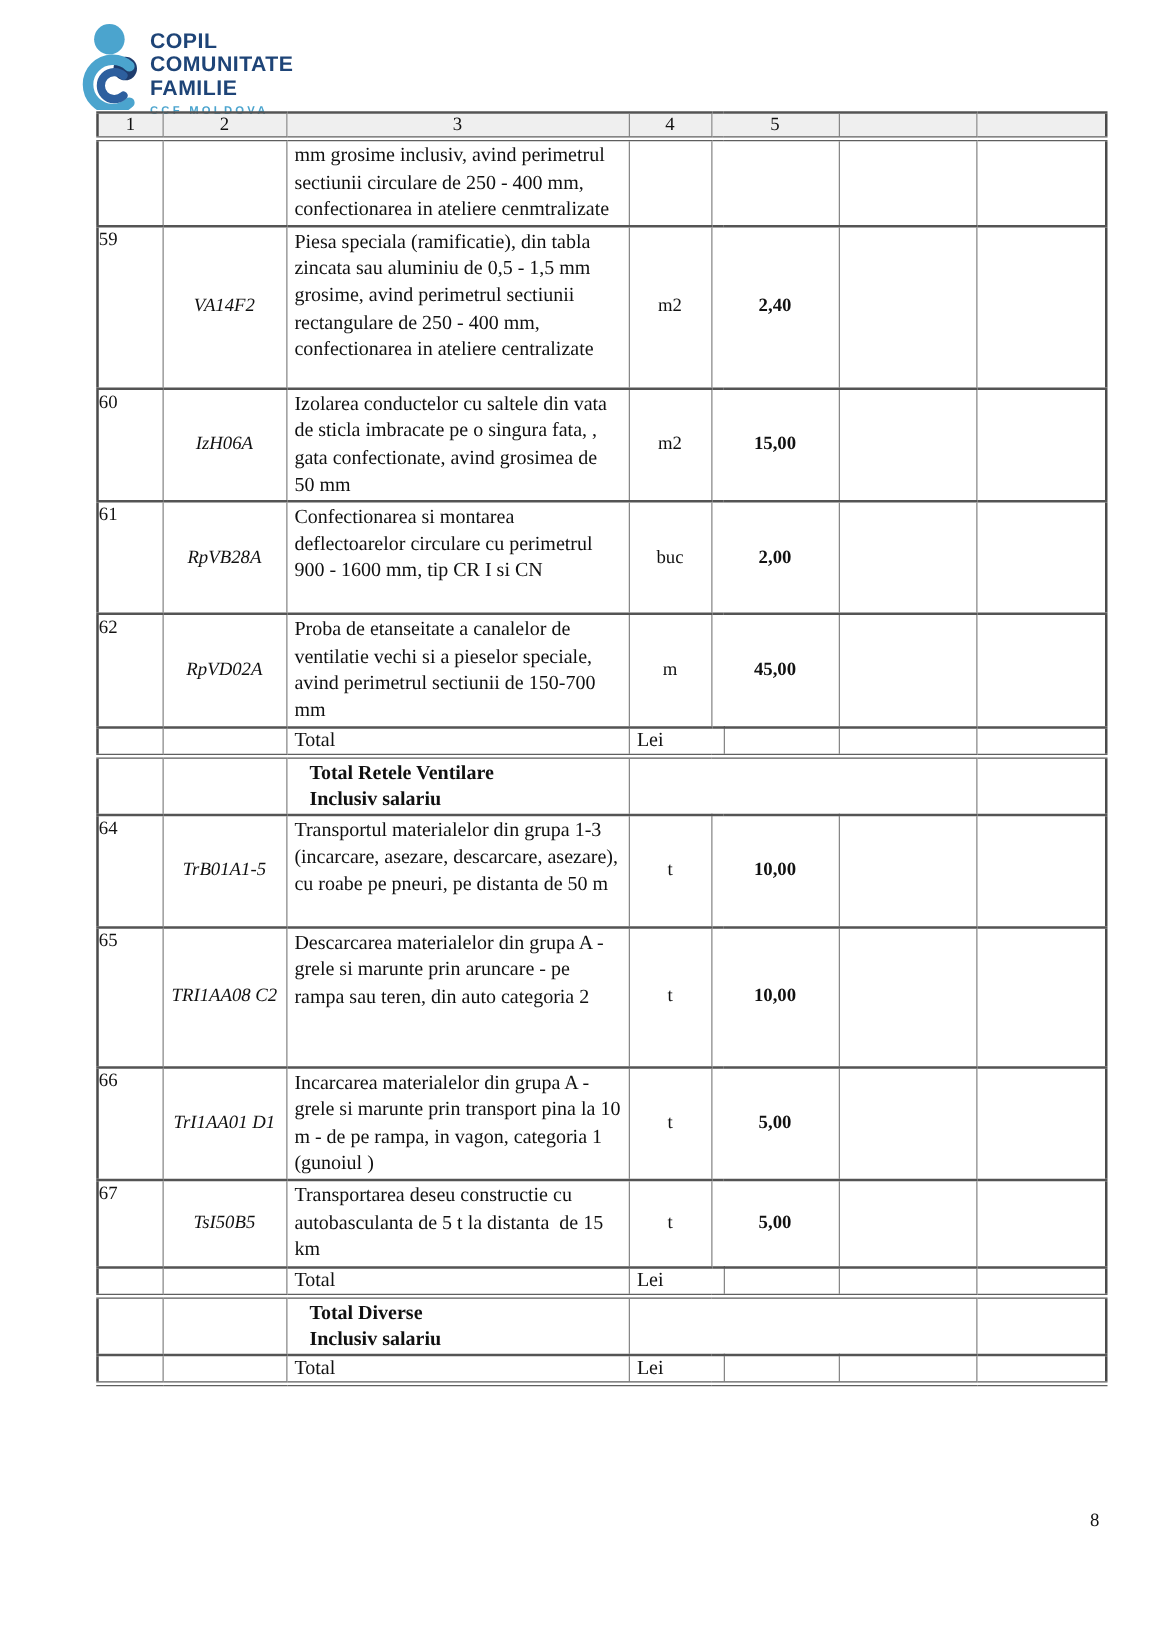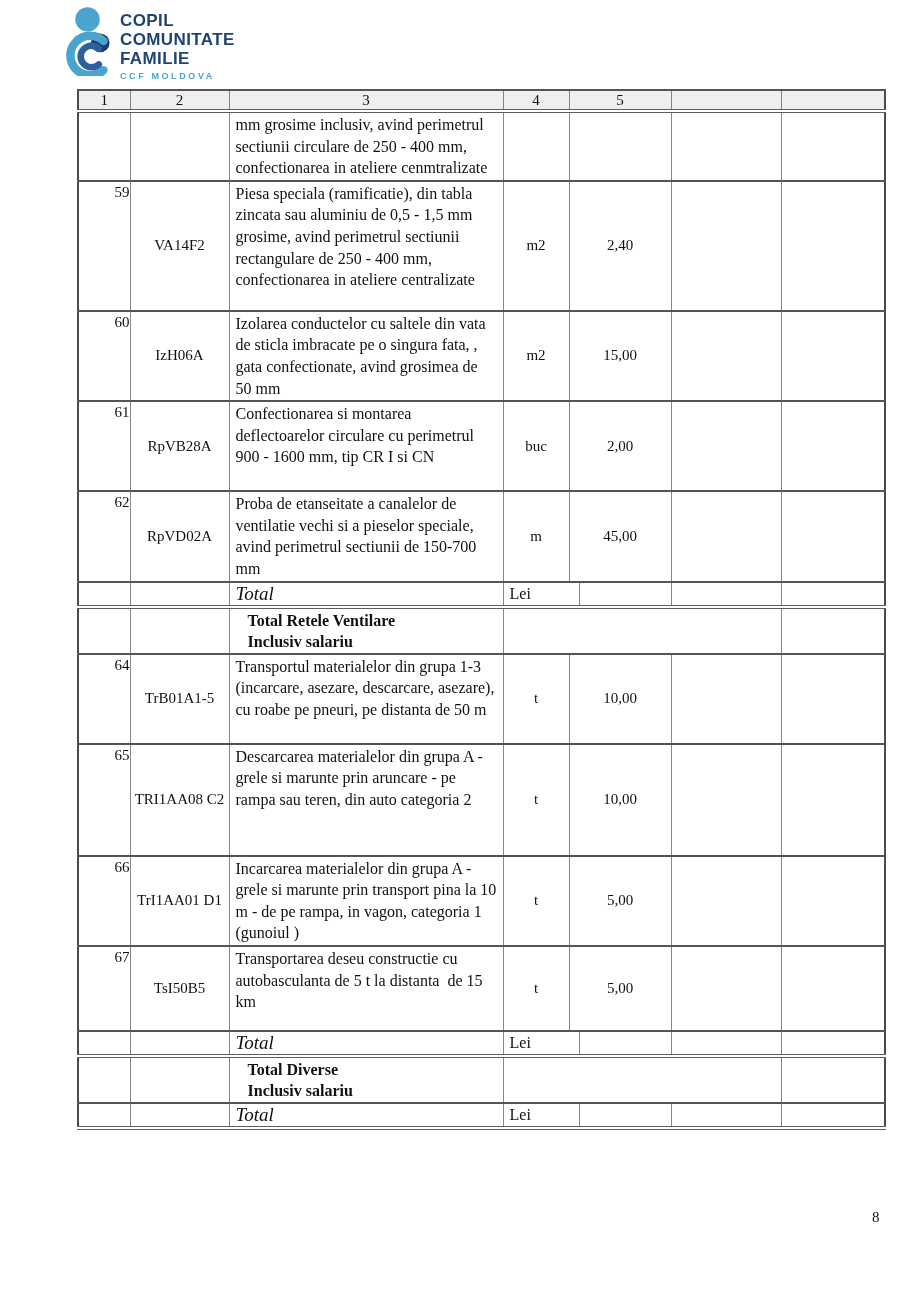--- a/index.html
+++ b/index.html
@@ -6,21 +6,21 @@
   html, body { margin: 0; padding: 0; }
   body {
     width: 919px; height: 1300px;
     background: #ffffff;
     position: relative;
     font-family: "Liberation Serif", serif;
     color: #111;
   }
 
   
-  .logo { position: absolute; left: 64px; top: 6px; display: flex; align-items: flex-start; }
+  .logo { position: absolute; left: 64px; top: 18px; display: flex; align-items: flex-start; }
   .logo-mark { flex: 0 0 auto; }
   .logo-text { margin-left: 9px; padding-top: 5px; font-family: "Liberation Sans", sans-serif; }
   .logo-line { font-weight: bold; font-size: 17px; line-height: 19px; letter-spacing: 0.4px; color: #1e4477; }
   .logo-sub  { font-weight: bold; font-size: 9px;  letter-spacing: 2.6px; color: #4ba4ce; margin-top: 3px; }
 
   
   table.doc {
     position: absolute; left: 77px; top: 89px;
     width: 807px;
     border-collapse: collapse;
@@ -36,29 +36,29 @@
     overflow: hidden;
   }
   th {
     background: #efefef;
     font-weight: normal;
     font-size: 15px;
     height: 21px;
     text-align: center;
     border-bottom: 4px double #5e5e5e;
   }
-  td.no   { text-align: right; vertical-align: top; font-size: 15px; padding-top: 2px; }
-  td.code { text-align: center; vertical-align: middle; font-size: 15px; line-height: 19px; padding: 0 3px; }
+  td.no   { text-align: left; vertical-align: top; font-size: 15px; padding-top: 2px; }
+  td.code { text-align: center; vertical-align: middle; font-size: 15px; line-height: 19px; padding: 0 3px; font-style: italic; }
   td.desc { text-align: left; vertical-align: top; font-size: 16px; line-height: 21.6px; padding: 1px 6px 1px 6px; white-space: pre-wrap; }
   td.unit { text-align: center; vertical-align: middle; font-size: 15px; }
-  td.qty  { text-align: center; vertical-align: middle; font-size: 15px; }
+  td.qty  { text-align: center; vertical-align: middle; font-size: 15px; font-weight: bold; }
   td.blank { }
 
   tr.row-total td { border-bottom: 4px double #5e5e5e; }
-  td.total-label { font-style: italic; font-size: 19px; vertical-align: middle; padding: 0 6px; }
+  td.total-label { font-size: 16px; vertical-align: middle; padding: 0 6px; }
   td.lei { font-size: 16px; vertical-align: middle; padding: 0 6px; text-align: left; }
 
   td.section-cell { font-weight: bold; font-size: 16px; line-height: 21px; vertical-align: top; padding: 1px 18px; }
   td.subhead-cell { font-weight: bold; font-size: 16px; vertical-align: middle; padding: 0 6px; }
 
   .page-number {
     position: absolute; left: 872px; top: 1209px;
     font-size: 15px; color: #111;
   }
 </style>
@@ -199,21 +199,21 @@
   <tr style="height:89px">
     <td class="no">66</td>
     <td class="code">TrI1AA01 D1</td>
     <td class="desc">Incarcarea materialelor din grupa A - grele si marunte prin transport pina la 10 m - de pe rampa, in vagon, categoria 1 (gunoiul )</td>
     <td class="unit">t</td>
     <td class="qty" colspan="2">5,00</td>
     <td class="blank"></td>
     <td class="blank"></td>
   </tr>
 
-  <tr style="height:85px">
+  <tr style="height:70px">
     <td class="no">67</td>
     <td class="code">TsI50B5</td>
     <td class="desc">Transportarea deseu constructie cu autobasculanta de 5 t la distanta  de 15 km</td>
     <td class="unit">t</td>
     <td class="qty" colspan="2">5,00</td>
     <td class="blank"></td>
     <td class="blank"></td>
   </tr>
 
   <tr class="row-total" style="height:23px">

